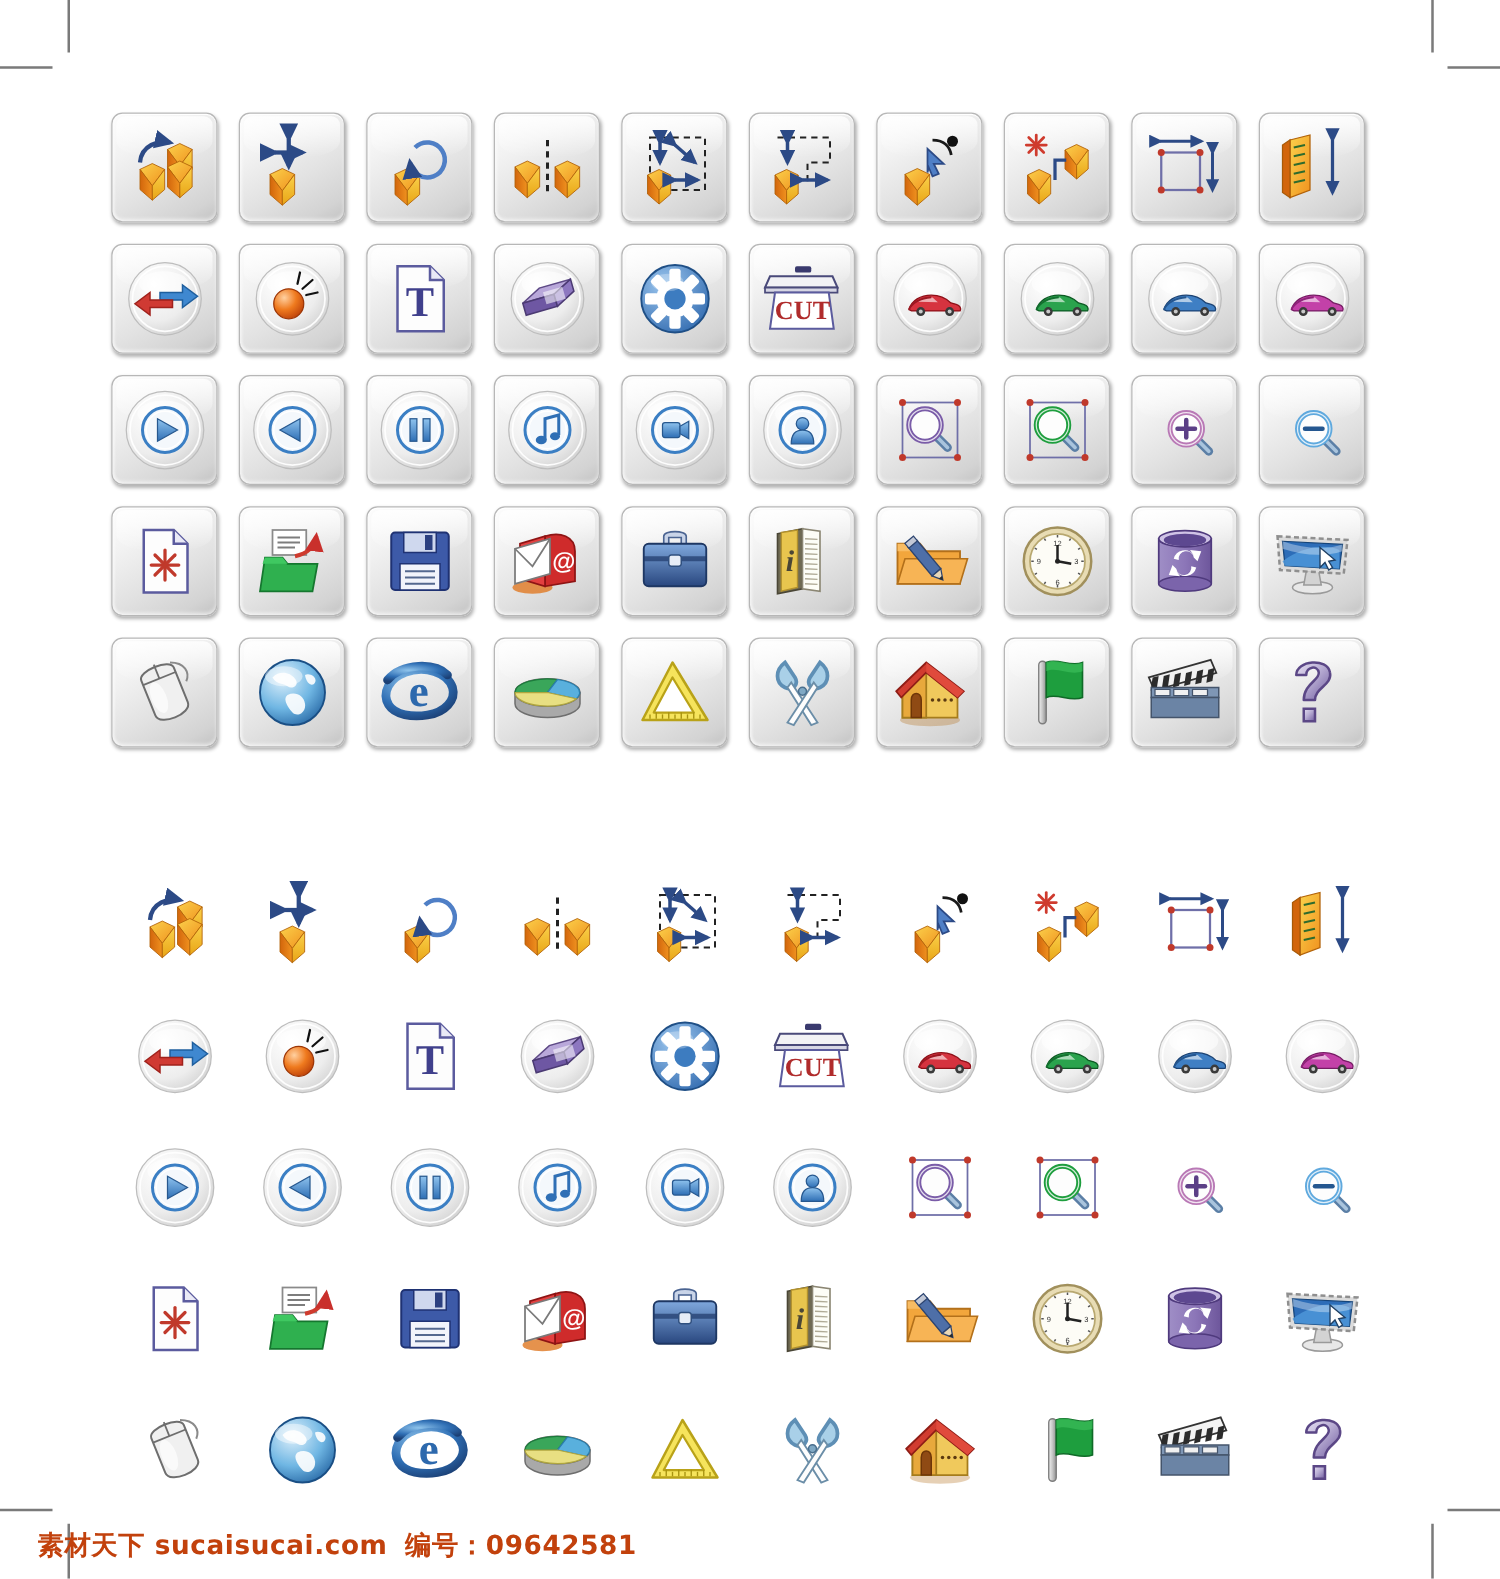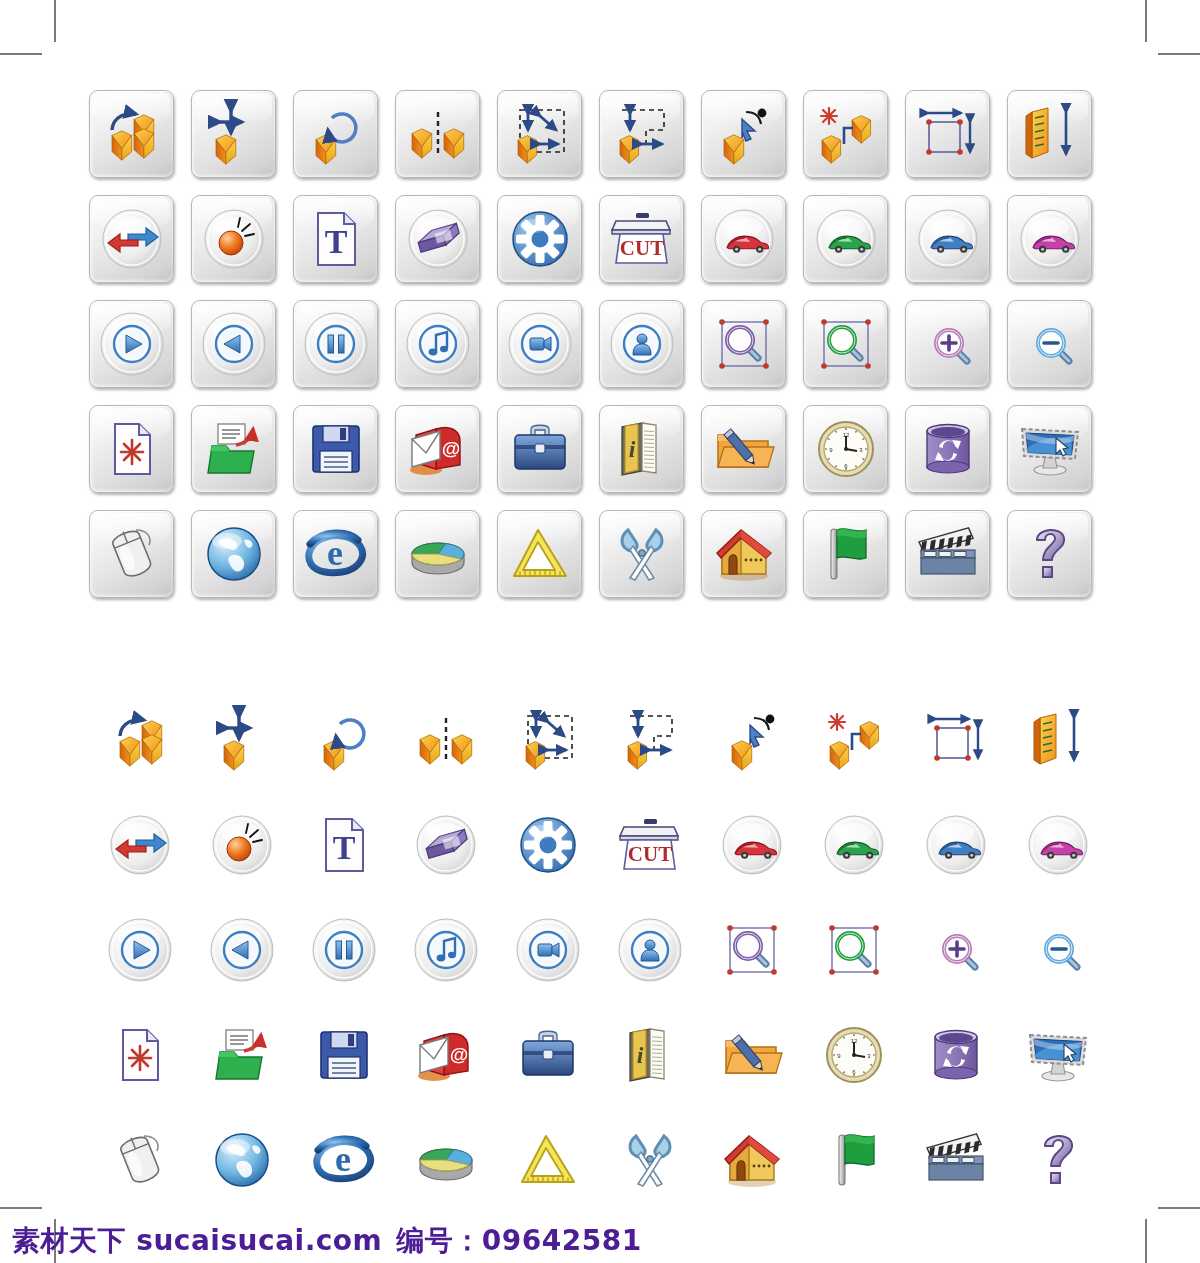--- a/index.html
+++ b/index.html
@@ -52,22 +52,22 @@
   .art{
     position:absolute;left:0;top:0;width:85px;height:88px;
     display:flex;align-items:center;justify-content:center;
   }
   .plain .art{width:102px;height:100px;}
 
   svg{display:block;overflow:visible;}
 
   
   #footer{
-    position:absolute;left:12px;top:1222px;
-    font-size:28px;color:#4c1d95;letter-spacing:.5px;
+    position:absolute;left:30px;top:1222px;
+    font-size:21px;color:#c2410c;letter-spacing:.5px;
     font-family:"DejaVu Sans","Liberation Sans",sans-serif;font-weight:bold;
     white-space:nowrap;
   }
   #footer .sep{display:inline-block;width:14px;}
 </style>
 </head>
 <body>
 
 <div class="crop v" id="cm-tl-v"></div>
 <div class="crop h" id="cm-tl-h"></div>

